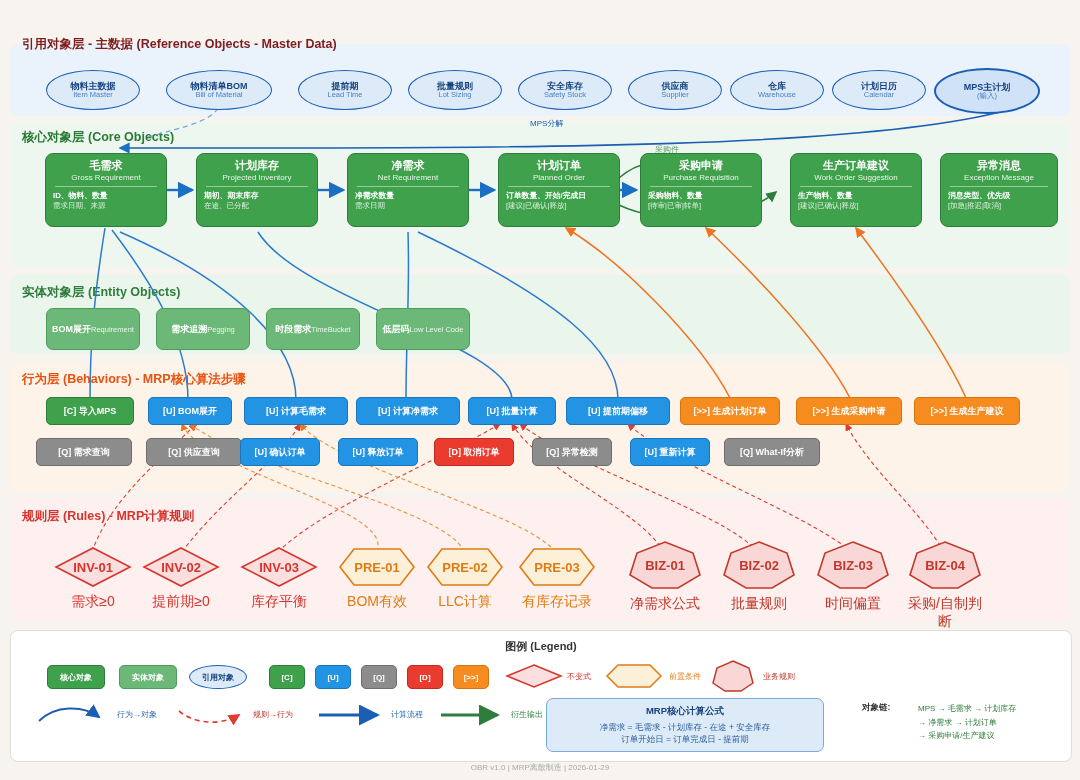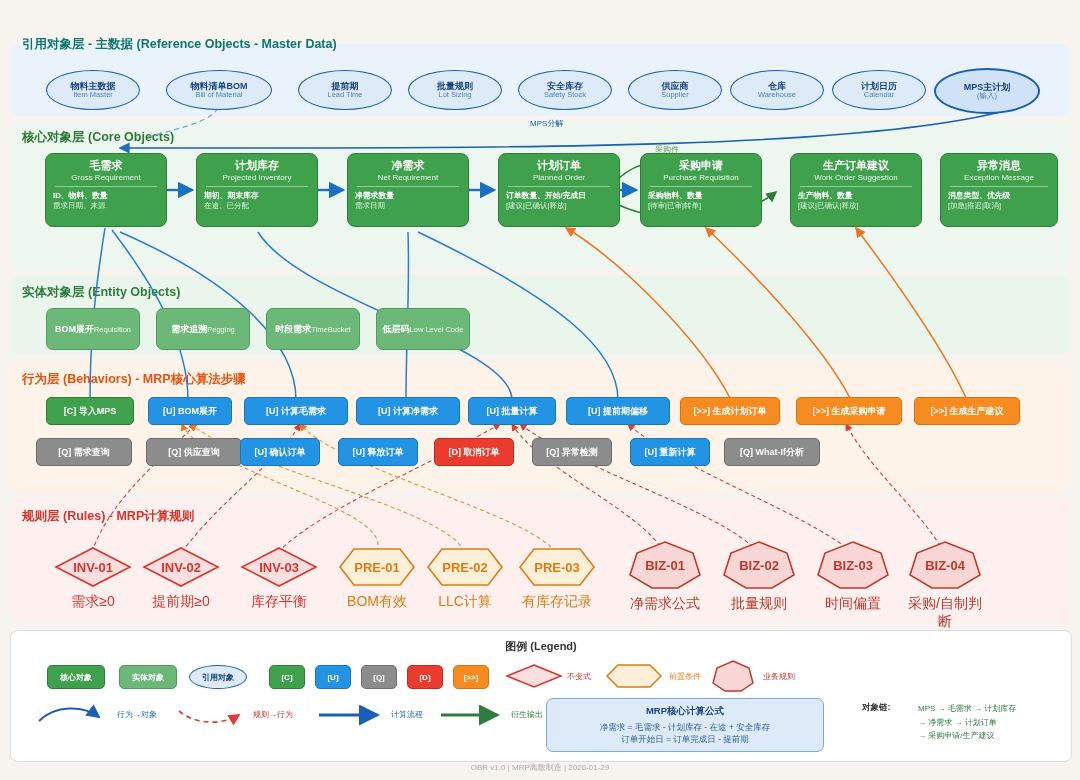--- a/index.html
+++ b/index.html
@@ -21,21 +21,21 @@
   
   .band{position:absolute;border-radius:8px;}
   .band-title{position:absolute;font-size:12.5px;font-weight:bold;}
 
   #band-ref{left:10px;top:44px;width:1060px;height:72px;background:#eaf2fb;}
   #band-core{left:10px;top:122px;width:1060px;height:146px;background:#eef7ef;}
   #band-entity{left:10px;top:275px;width:1060px;height:79px;background:#eaf5ec;}
   #band-beh{left:10px;top:362px;width:1060px;height:129px;background:#fdf3e8;}
   #band-rules{left:10px;top:498px;width:1060px;height:124px;background:#fdf0ef;}
 
-  .t-ref{left:22px;top:36px;color:#0f766e;}
+  .t-ref{left:22px;top:36px;color:#7f1d1d;}
   .t-core{left:22px;top:129px;color:#2a7a33;}
   .t-entity{left:22px;top:284px;color:#2f7d3c;}
   .t-beh{left:22px;top:371px;color:#e8520f;}
   .t-rules{left:22px;top:508px;color:#d6342c;}
 
   
   .ellipse{
     position:absolute;width:92px;height:38px;border-radius:50%;
     background:#ddeaf8;border:1.4px solid #1a5fb4;
     display:flex;flex-direction:column;align-items:center;justify-content:center;
@@ -283,21 +283,21 @@
   <div class="corebox" style="left:940px;top:153px;width:118px">
     <div class="cn">异常消息</div>
     <div class="en">Exception Message</div>
     <div class="rule"></div>
     <div class="a1">消息类型、优先级</div>
     <div class="a2">[加急|推迟|取消]</div>
   </div>
 
   <div class="entbox" style="left:46px;top:308px">
     <span class="cn">BOM展开</span>
-    <span class="en">Requisition</span>
+    <span class="en">Requirement</span>
     </div>
   <div class="entbox" style="left:156px;top:308px">
     <span class="cn">需求追溯</span>
     <span class="en">Pegging</span>
     </div>
   <div class="entbox" style="left:376px;top:308px">
     <span class="cn">低层码</span>
     <span class="en">Low Level Code</span>
     </div>
   <div class="entbox" style="left:266px;top:308px">

